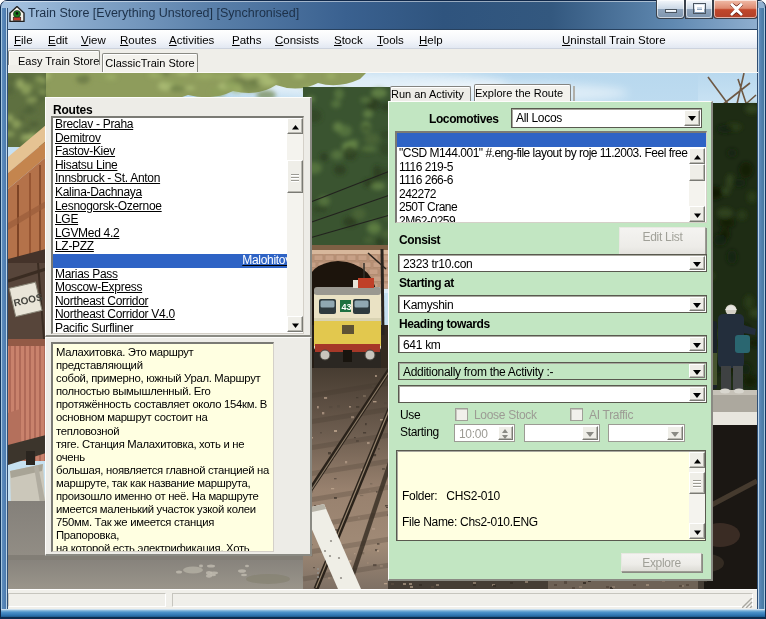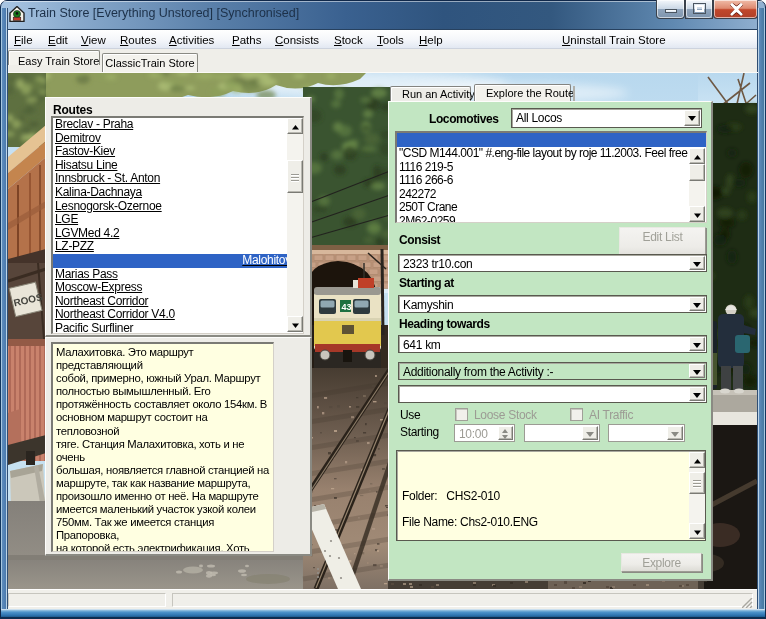--- a/index.html
+++ b/index.html
@@ -64,21 +64,21 @@
 
 .sb { position:absolute; width:16px; background:#F4F3EE; }
 .sbtn { position:absolute; left:0; width:16px; height:16px; background:#EFEEE8; border:1px solid #FFF;
   border-right-color:#7A7A74; border-bottom-color:#7A7A74; box-shadow:inset -1px -1px 0 #B8B7B0; }
 .sbtn svg { position:absolute; left:3px; top:4px; }
 .sthumb { position:absolute; left:0; width:16px; background:#EFEEE8; border:1px solid #FFF;
   border-right-color:#7A7A74; border-bottom-color:#7A7A74; box-shadow:inset -1px -1px 0 #B8B7B0; }
 .grip { position:absolute; left:3px; width:8px; height:1px; background:#9C9B94; box-shadow:0 1px 0 #fff; }
 
 
-.rtab { position:absolute; font-size:11px; color:#000; text-align:left; background:#F3F2ED; white-space:nowrap; z-index:2;padding-left:11px; }
+.rtab { position:absolute; font-size:11px; color:#000; text-align:left; background:#F3F2ED; white-space:nowrap; z-index:2; }
 #rtab1 { left:390px; top:86px; width:81px; height:15px; background:#EDECE7; border:1px solid #848480; border-bottom:none; border-radius:2px 2px 0 0; box-shadow:inset 1px 1px 0 #fff; line-height:15px; }
 #rtab2 { left:474px; top:84px; width:97px; height:17px; border:1px solid #848480; border-bottom:none; border-radius:2px 2px 0 0; box-shadow:inset 1px 1px 0 #fff; line-height:17px; }
 #rtab2b { position:absolute; left:573px; top:86px; width:2px; height:15px; background:#B0AFA9; z-index:2; }
 
 
 #greenpanel { position:absolute; left:388px; top:101px; width:325px; height:480px; background:#C2E6C2;
   border-top:1px solid #FDFDFB; border-left:1px solid #FDFDFB; border-right:2px solid #8A8A83; border-bottom:2px solid #8A8A83; }
 .blabel { position:absolute; font-size:12px; font-weight:bold; letter-spacing:-0.4px; color:#000; }
 .combo { position:absolute; height:18px; background:#fff; border:1px solid #59594F; box-shadow:inset 1px 1px 0 #A8A89E; font-size:12px; letter-spacing:-0.3px; color:#000; }
 .combo .txt { position:absolute; left:4px; top:2px; white-space:nowrap; }

